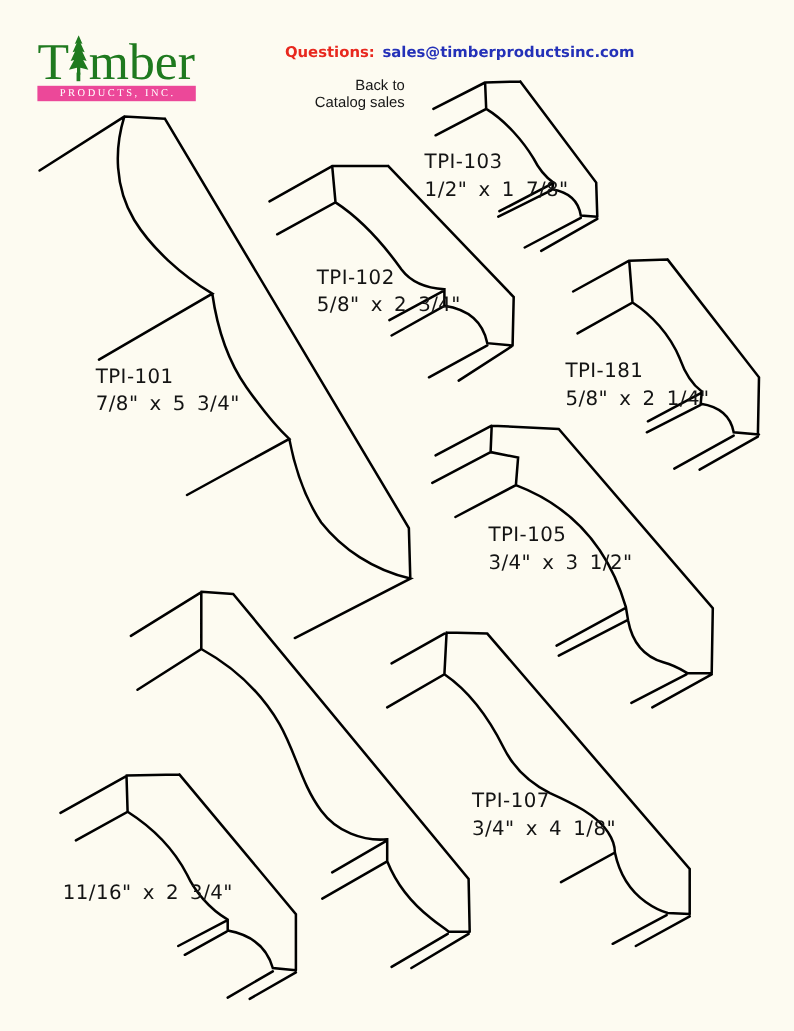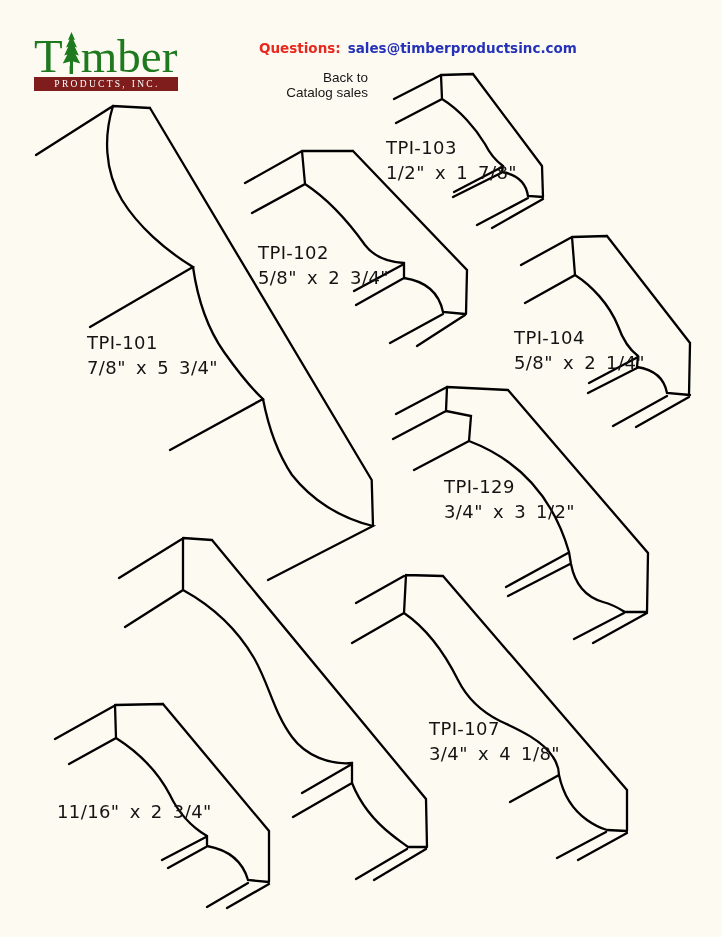--- a/index.html
+++ b/index.html
@@ -8,21 +8,21 @@
     background:#fdfbf1;
     font-family:"DejaVu Sans",sans-serif;
     overflow:hidden;color:#111;
   }
   .page{position:absolute;inset:0;}
   
   .logo{position:absolute;left:34px;top:32px;width:165px;cursor:pointer;}
   .brand{color:#1f7a1f;font-family:"Liberation Serif",serif;font-size:47px;line-height:46px;
          display:flex;align-items:flex-end;font-weight:500;}
   .brand .tree{margin:0 0 -2px -1px;}
-  .banner{background:#7f1d1d;color:#ffffff;font-family:"Liberation Serif",serif;
+  .banner{background:#ec4899;color:#ffffff;font-family:"Liberation Serif",serif;
           font-size:9.5px;letter-spacing:2.3px;text-align:center;
           padding:2px 0 2px 2px;width:142px;margin-top:-2px;}
   
   .contact{position:absolute;left:259px;top:40px;font-size:13.5px;font-weight:bold;white-space:nowrap;}
   .contact .q{color:#e8281e;}
   .contact .em{color:#2431b8;margin-left:7px;}
   .backlink{position:absolute;left:252px;top:70px;width:116px;text-align:right;
             font-family:"Liberation Sans",sans-serif;font-size:13.5px;line-height:15px;color:#161616;cursor:pointer;}
   
   svg.sheet{position:absolute;left:0;top:0;}
@@ -127,34 +127,34 @@
         M207,846 Q240,852 248,880 L269,882
         M163,704 L269,831 L269,882
         M248,883 L207,907 M269,884 L227,908"></path>
     </g>
   </svg>
 
   <div class="mlabel" style="left:87px;top:330px">
     <div>TPI-101</div>
     <div class="size">7/8" x 5 3/4"</div>
   </div>
-  <div class="mlabel" style="left:258px;top:240px">
+  <div class="mlabel" style="left:288px;top:240px">
     <div>TPI-102</div>
     <div class="size">5/8" x 2 3/4"</div>
   </div>
   <div class="mlabel" style="left:386px;top:135px">
     <div>TPI-103</div>
     <div class="size">1/2" x 1 7/8"</div>
   </div>
   <div class="mlabel" style="left:514px;top:325px">
-    <div>TPI-104</div>
+    <div>TPI-181</div>
     <div class="size">5/8" x 2 1/4"</div>
   </div>
   <div class="mlabel" style="left:444px;top:474px">
-    <div>TPI-129</div>
+    <div>TPI-105</div>
     <div class="size">3/4" x 3 1/2"</div>
   </div>
   <div class="mlabel" style="left:429px;top:716px">
     <div>TPI-107</div>
     <div class="size">3/4" x 4 1/8"</div>
   </div>
   <div class="mlabel" style="left:57px;top:799px">
     <div class="size">11/16" x 2 3/4"</div>
   </div>
 

